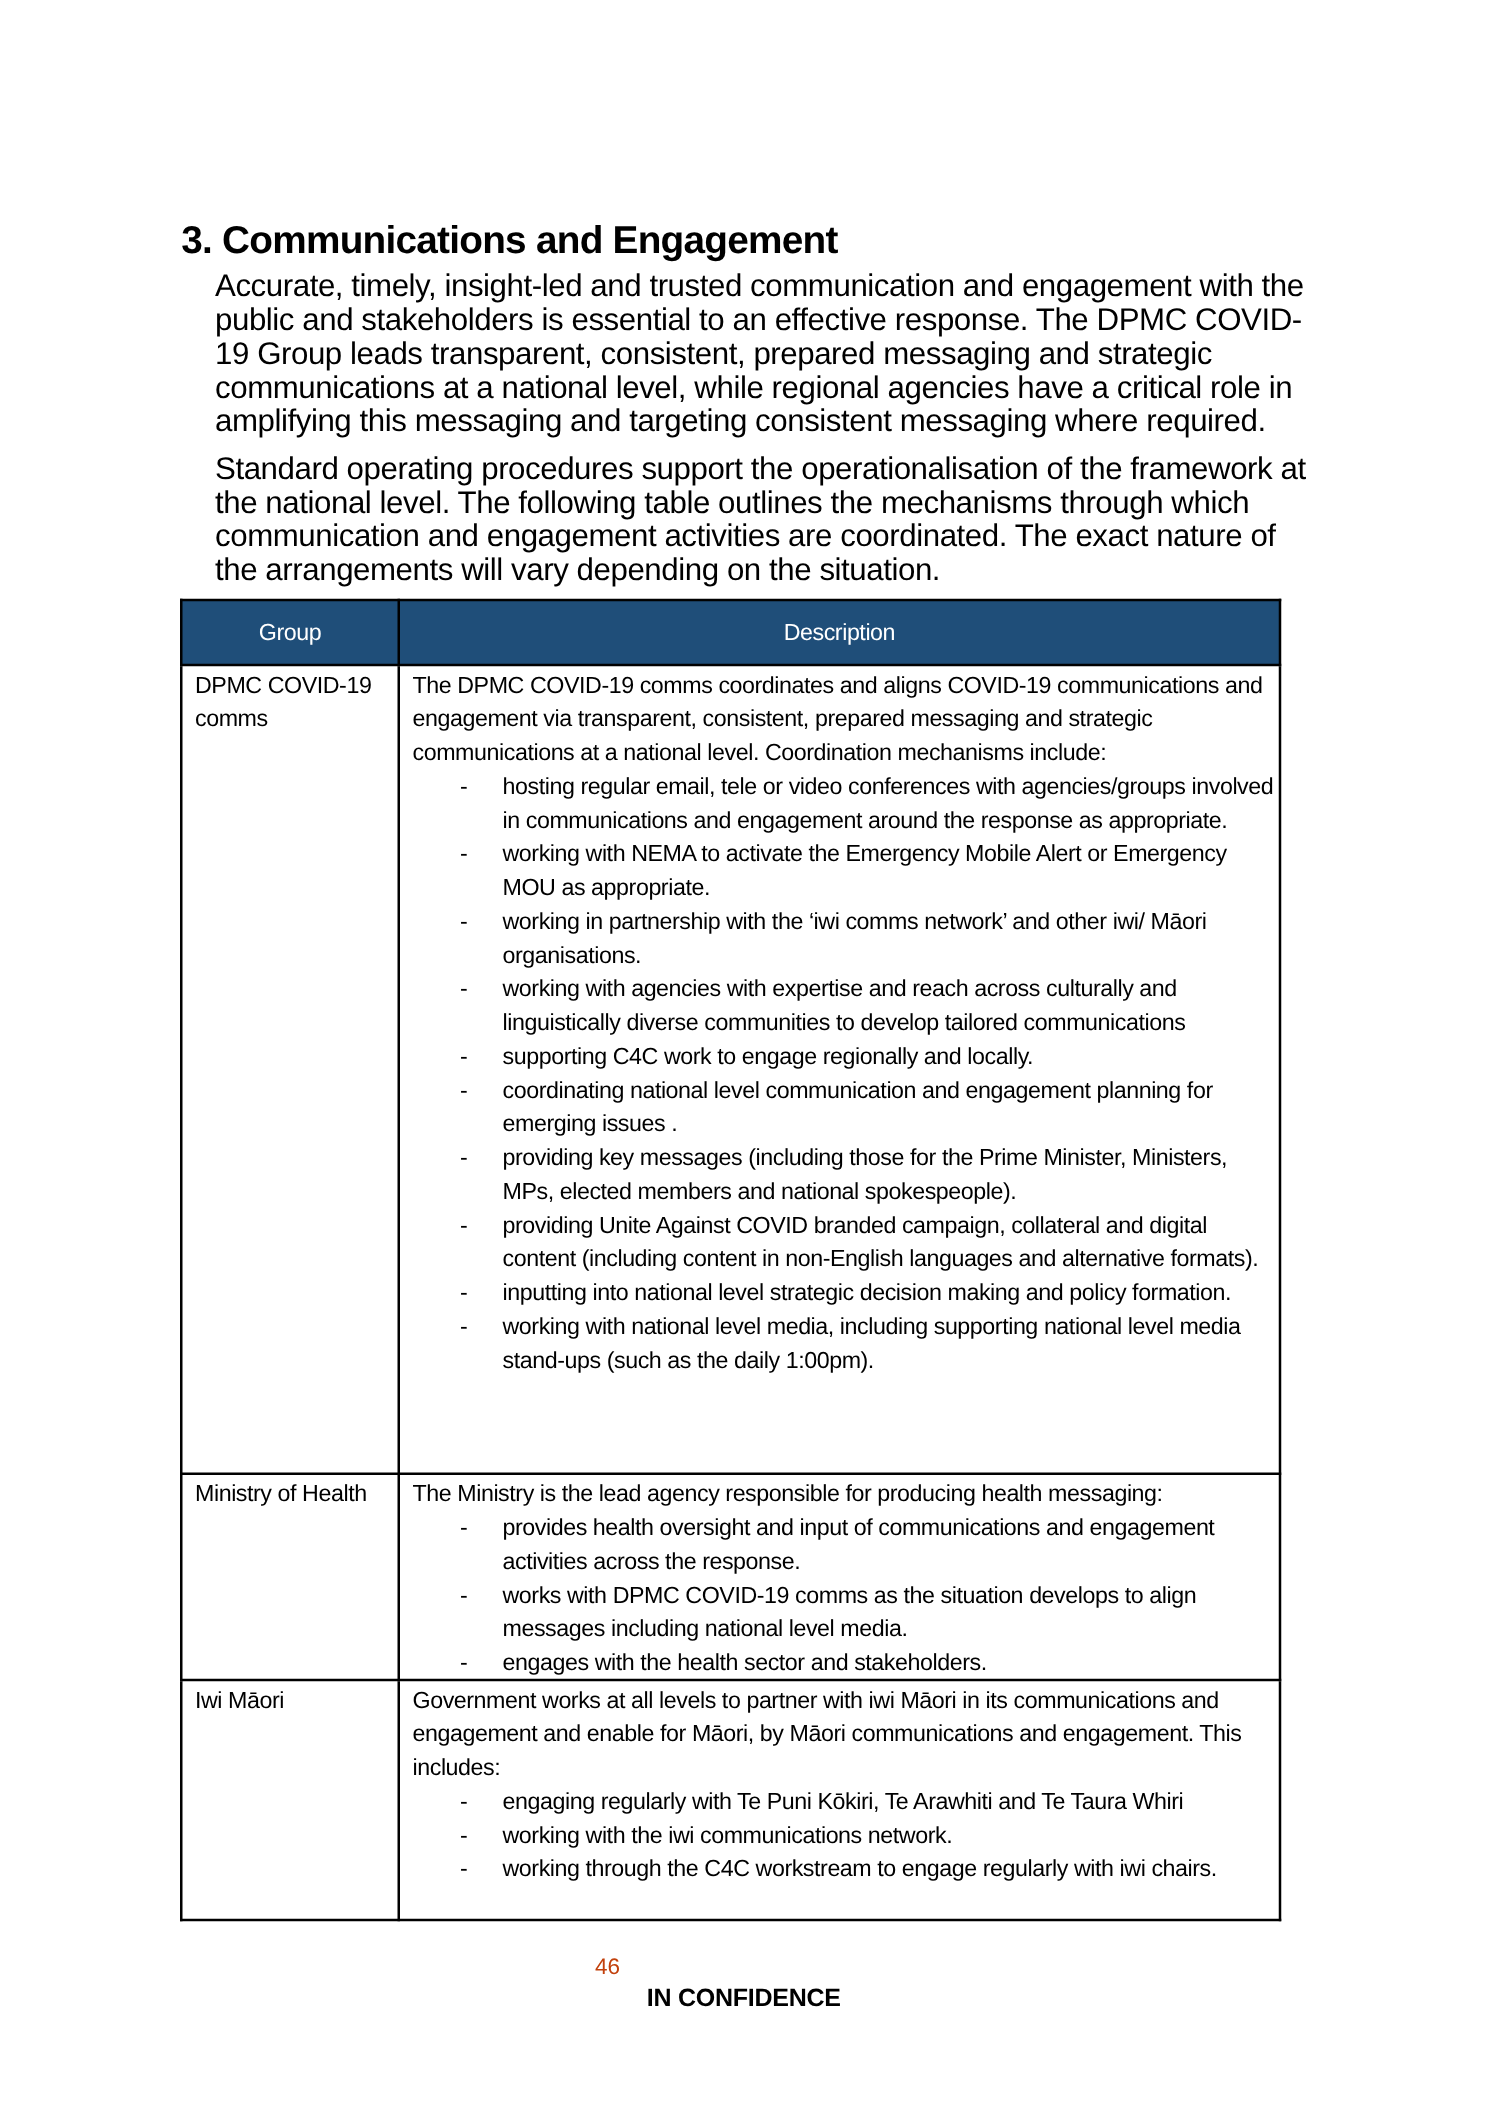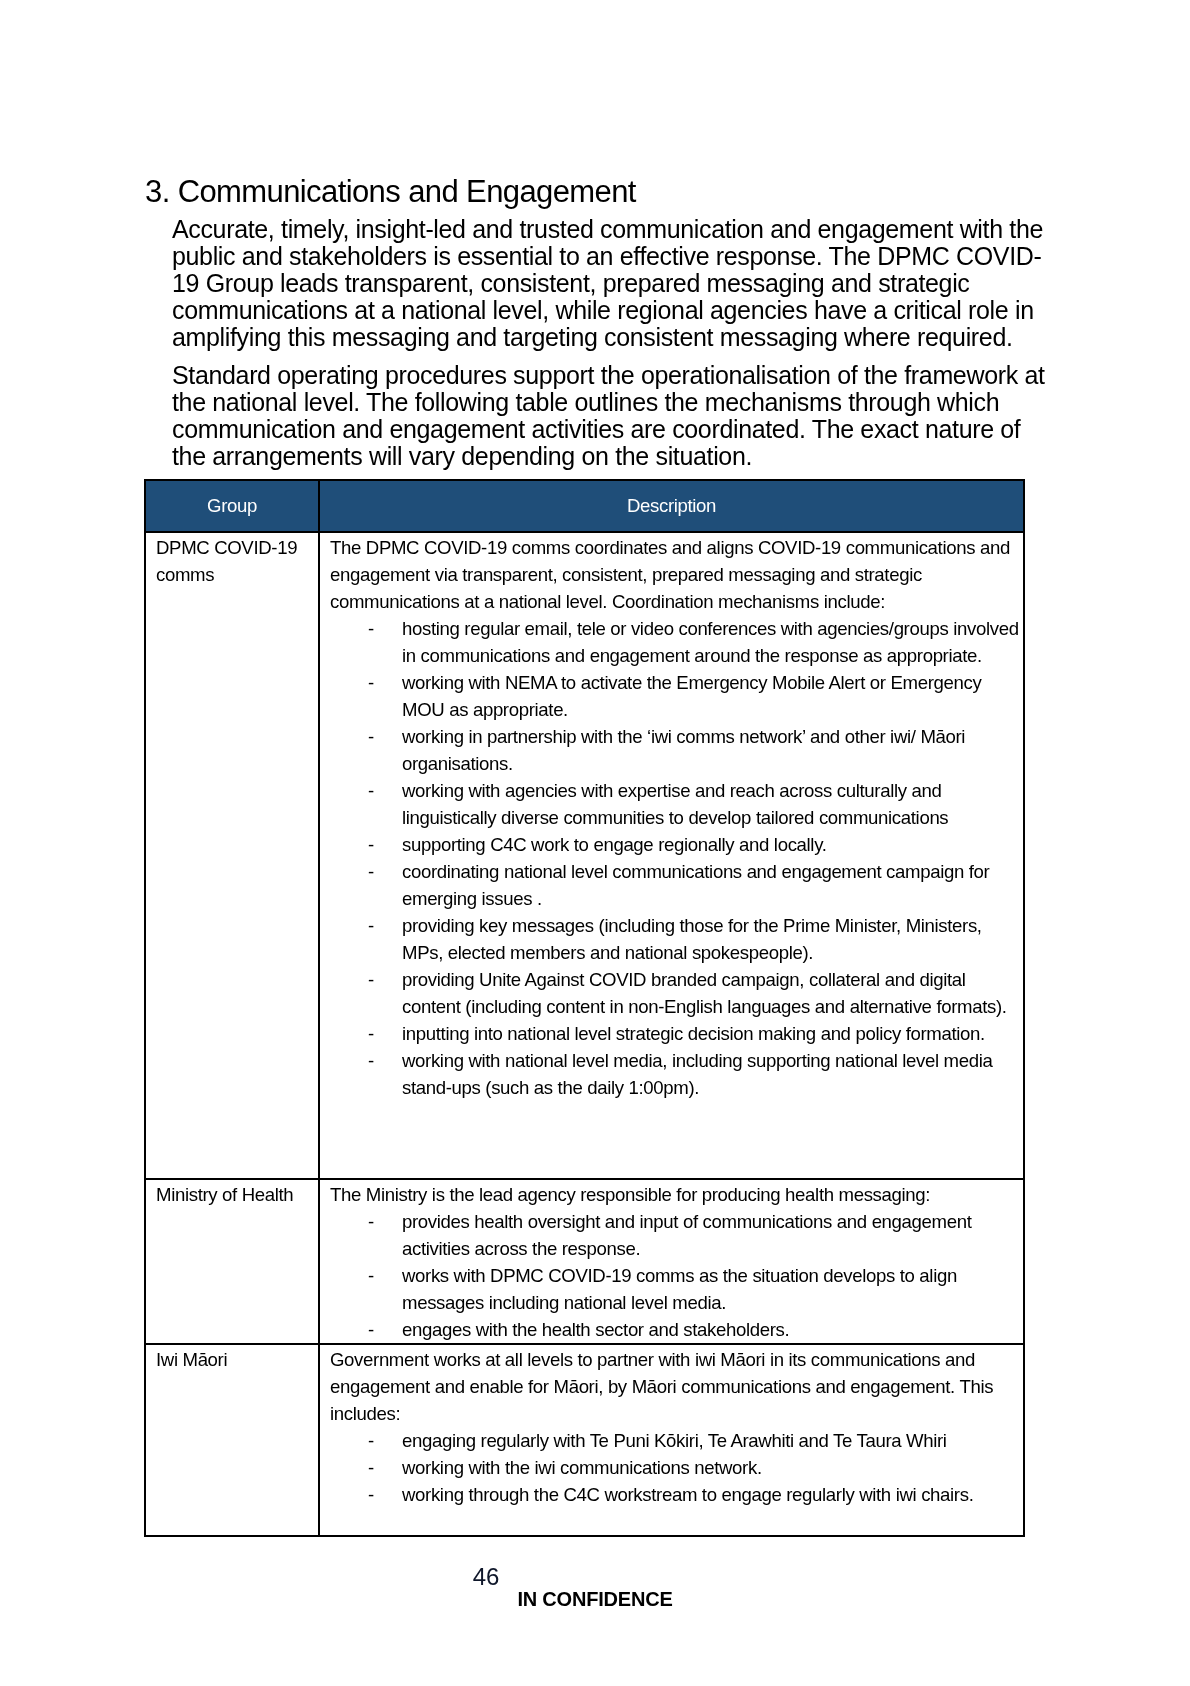--- a/index.html
+++ b/index.html
@@ -1,40 +1,40 @@
 <!DOCTYPE html>
 <html><head>
 <meta charset="utf-8">
 <style>
   html, body { margin: 0; padding: 0; background: #ffffff; }
   body { width: 1190px; height: 1686px; position: relative; overflow: hidden;
          font-family: "Liberation Sans", "DejaVu Sans", sans-serif; color: #000; }
   .page { position: absolute; left: 0; top: 0; width: 1190px; height: 1686px; }
-  .title { position: absolute; left: 145px; top: 174px; font-size: 31px; font-weight: normal;
+  .title { position: absolute; left: 145px; top: 174px; font-size: 31px; font-weight: bold;
            letter-spacing: -0.6px; white-space: nowrap; }
   .para { position: absolute; left: 172px; width: 880px; font-size: 25px; line-height: 27px;
           letter-spacing: -0.35px; }
   .p1 { top: 216px; }
   .p2 { top: 362px; }
   .tbl { position: absolute; left: 144px; top: 479px; width: 881px; border-collapse: collapse;
          table-layout: fixed; font-size: 18.6px; letter-spacing: -0.35px; }
   .tbl th, .tbl td { border: 2px solid #000; vertical-align: top; padding: 12px; }
   .tbl th { background: #1F4E79; color: #ffffff; font-weight: normal; height: 26px;
             line-height: 26px; text-align: center; }
   .tbl td.grp { width: 148px; padding: 1px 8px 0 10px; line-height: 27px; }
   .tbl td.desc { padding: 1px 0 0 10px; line-height: 27px; }
   .tbl td.desc p { margin: 0; }
   .row1 td { height: 644px; }
   .row2 td { height: 159px; }
   .row3 td { height: 189px; }
   ul.dash { list-style: none; margin: 0; padding: 0 0 0 38px; }
   ul.dash li { position: relative; padding-left: 34px; line-height: 27px; }
   ul.dash li .dash-mark { position: absolute; left: 0; top: 0; }
   .pagenum { position: absolute; left: 0; width: 972px; top: 1563px; text-align: center;
-             font-size: 24px; color: #0f172a; }
+             font-size: 18px; color: #c2410c; }
   .footer { position: absolute; left: 0; width: 1190px; top: 1588px; text-align: center;
             font-size: 20px; font-weight: bold; letter-spacing: -0.2px; }
 </style>
 </head>
 <body>
 
 <div class="page">
 
   <div class="title">3. Communications and Engagement</div>
 
@@ -52,21 +52,21 @@
       <tr class="row1">
         <td class="grp">DPMC COVID-19 comms</td>
         <td class="desc">
           <p>The DPMC COVID-19 comms coordinates and aligns COVID-19 communications and engagement via transparent, consistent, prepared messaging and strategic communications at a national level. Coordination mechanisms include:</p>
           <ul class="dash">
             <li><span class="dash-mark">-</span><span>hosting regular email, tele or video conferences with agencies/groups involved in communications and engagement around the response as appropriate.</span></li>
             <li><span class="dash-mark">-</span><span>working with NEMA to activate the Emergency Mobile Alert or Emergency MOU as appropriate.</span></li>
             <li><span class="dash-mark">-</span><span>working in partnership with the ‘iwi comms network’ and other iwi/ Māori organisations.</span></li>
             <li><span class="dash-mark">-</span><span>working with agencies with expertise and reach across culturally and linguistically diverse communities to develop tailored communications</span></li>
             <li><span class="dash-mark">-</span><span>supporting C4C work to engage regionally and locally.</span></li>
-            <li><span class="dash-mark">-</span><span>coordinating national level communications and engagement campaign for emerging issues .</span></li>
+            <li><span class="dash-mark">-</span><span>coordinating national level communication and engagement planning for emerging issues .</span></li>
             <li><span class="dash-mark">-</span><span>providing key messages (including those for the Prime Minister, Ministers, MPs, elected members and national spokespeople).</span></li>
             <li><span class="dash-mark">-</span><span>providing Unite Against COVID branded campaign, collateral and digital content (including content in non-English languages and alternative formats).</span></li>
             <li><span class="dash-mark">-</span><span>inputting into national level strategic decision making and policy formation.</span></li>
             <li><span class="dash-mark">-</span><span>working with national level media, including supporting national level media stand-ups (such as the daily 1:00pm).</span></li>
           </ul>
         </td>
       </tr>
       <tr class="row2">
         <td class="grp">Ministry of Health</td>
         <td class="desc">

